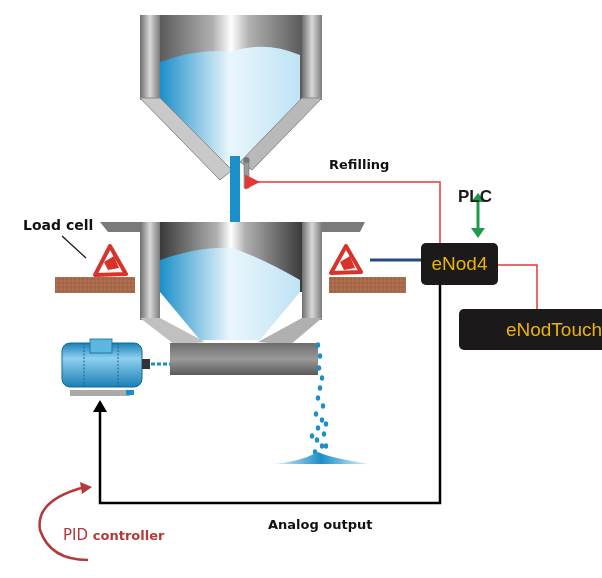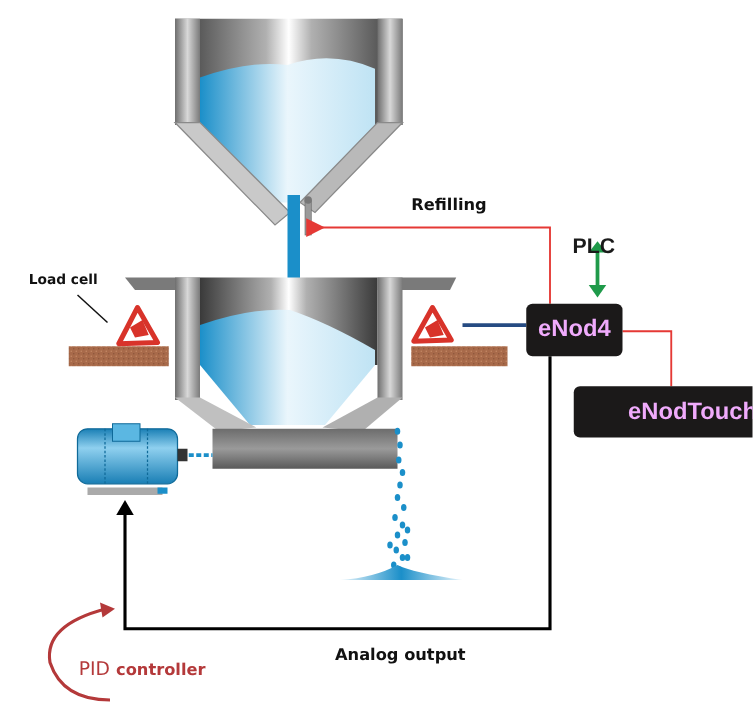--- a/index.html
+++ b/index.html
@@ -1,27 +1,27 @@
 <!DOCTYPE html>
 <html><head>
 <meta charset="utf-8">
 <style>
   html, body { margin: 0; padding: 0; background: #ffffff; }
   body { width: 602px; height: 578px; position: relative; overflow: hidden; font-family: "Liberation Sans", sans-serif; }
   #stage { position: absolute; left: 0; top: 0; width: 602px; height: 578px; }
   .lbl { position: absolute; white-space: nowrap; }
   .lbl-bold { font-family: "DejaVu Sans", sans-serif; font-weight: bold; color: #111; }
   #lbl-refilling { left: 329px; top: 157px; font-size: 13px; }
-  #lbl-loadcell { left: 23px; top: 217px; font-size: 11px; }
+  #lbl-loadcell { left: 23px; top: 217px; font-size: 14px; }
   #lbl-analog { left: 268px; top: 517px; font-size: 13px; }
   #lbl-plc { left: 458px; top: 174px; font-size: 17px; font-family: Liberation Sans, sans-serif; font-weight: bold; color: #1a1a1a; margin-top: 13px; }
   #lbl-pid { left: 63px; top: 526px; font-size: 15px; color: #b4393a; font-family: "DejaVu Sans", sans-serif; }
   #lbl-pid .small { font-size: 13px; font-weight: bold; }
   #lbl-pid .big { font-size: 15px; }
-  .node { position: absolute; background: #1b1919; color: #f0abfc; border-radius: 5px; font-family: "Liberation Sans", sans-serif; font-weight: bold; display: flex; align-items: center; justify-content: center; }
+  .node { position: absolute; background: #1b1919; color: #eab308; border-radius: 5px; font-family: "Liberation Sans", sans-serif; font-weight: normal; display: flex; align-items: center; justify-content: center; }
   #node-enod4 { left: 421px; top: 243px; width: 77px; height: 42px; font-size: 19px; }
   #node-enodtouch { left: 459px; top: 309px; width: 126px; height: 41px; font-size: 19px; padding-left: 32px; }
 </style>
 </head>
 <body>
 
 <div id="stage">
 <svg width="602" height="578" viewBox="0 0 602 578" xmlns="http://www.w3.org/2000/svg">
   <defs>
     <linearGradient id="steelV" x1="0" x2="1" y1="0" y2="0">

